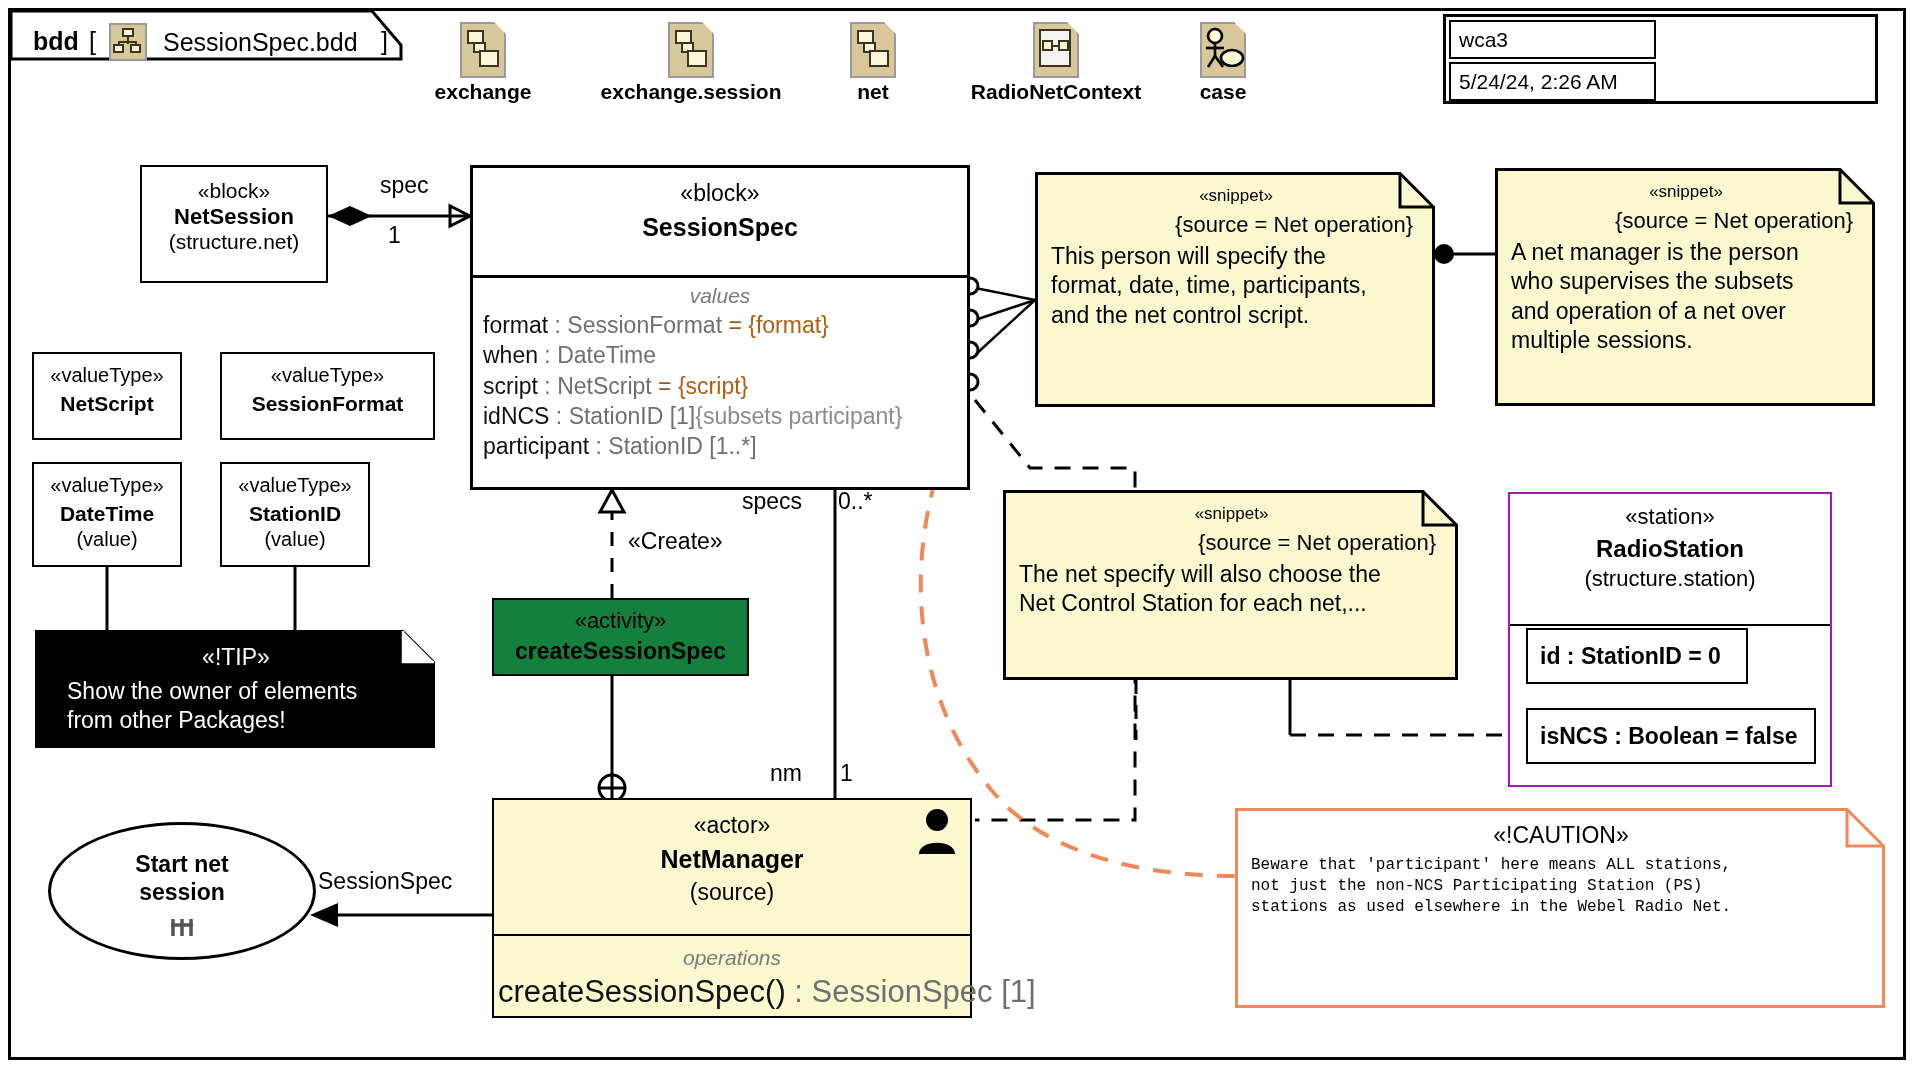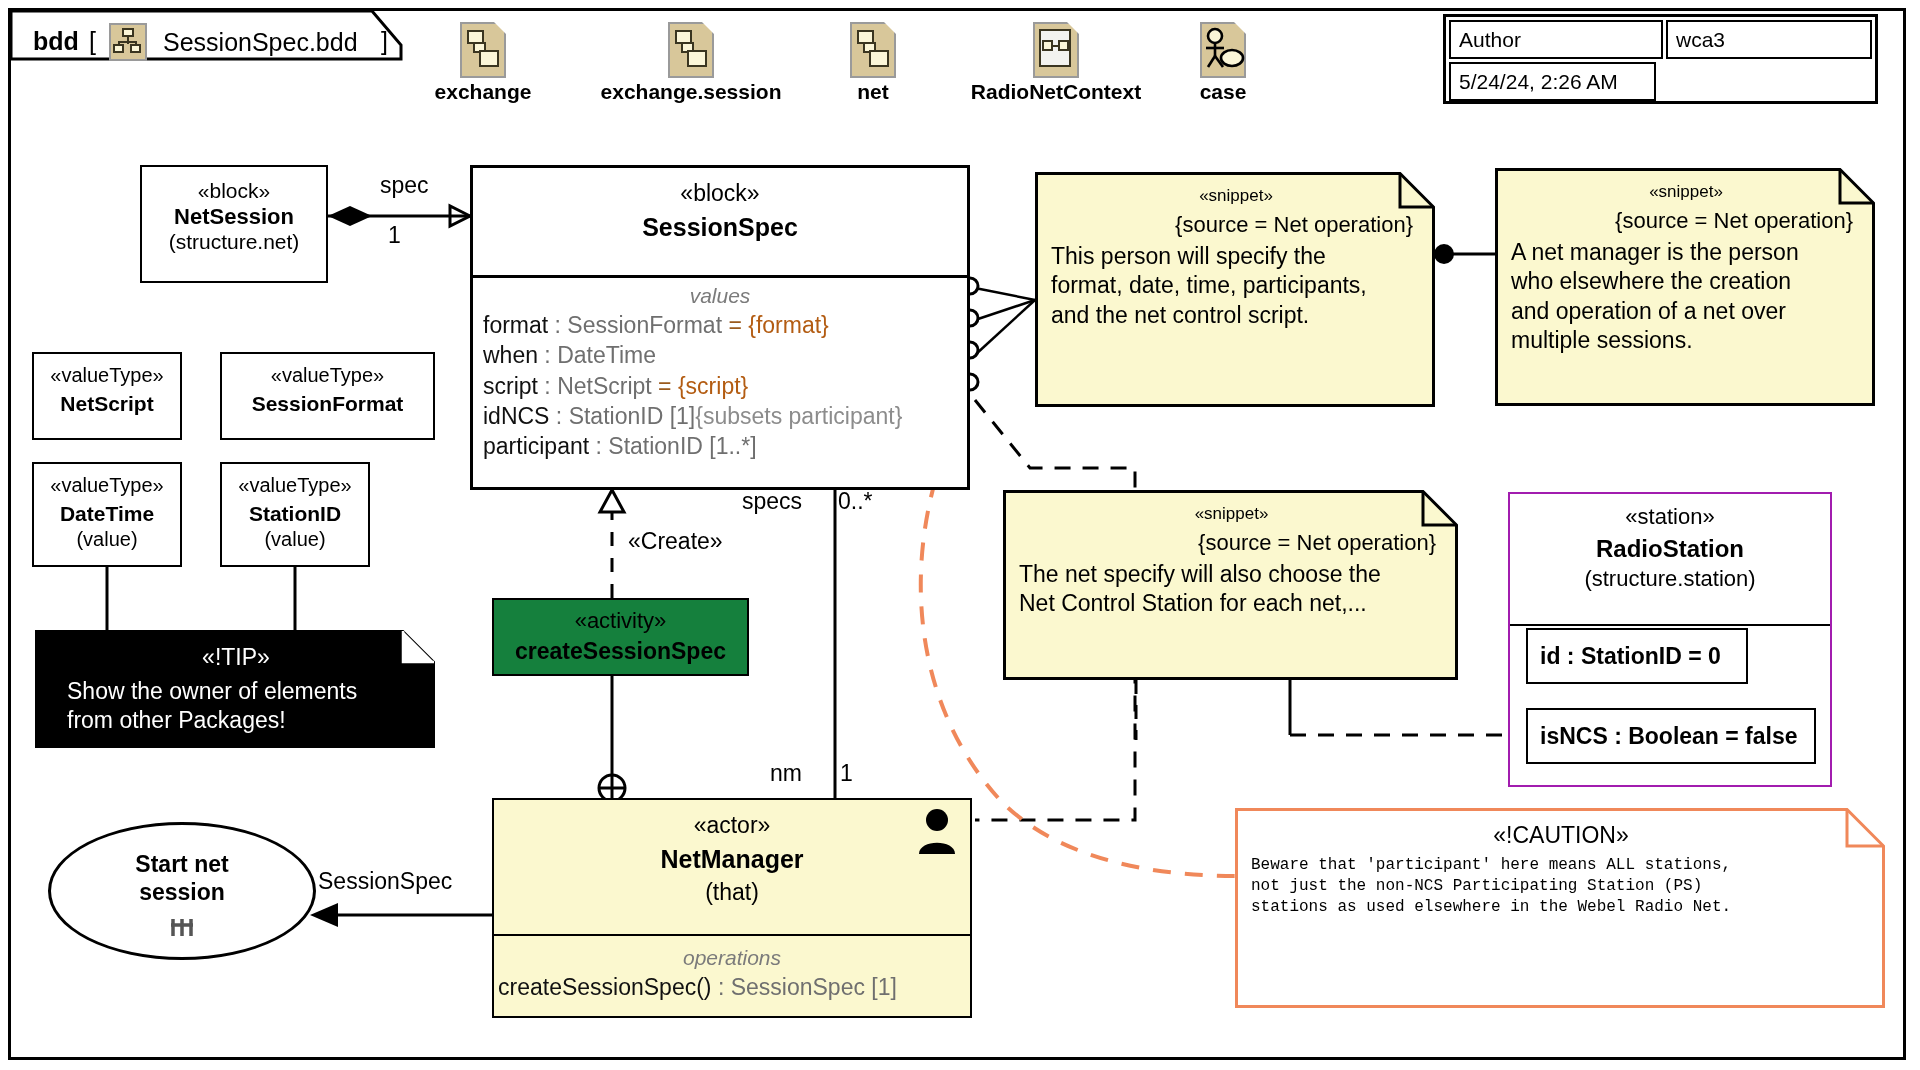--- a/index.html
+++ b/index.html
@@ -103,21 +103,21 @@
   #activity .nm{font-size:23px;margin-top:4px;}
 
   
   #netmanager{left:492px;top:798px;width:480px;height:220px;background:#fbf8cf;
               border:2px solid #000;}
   #netmanager .hd{height:122px;padding-top:12px;border-bottom:2px solid #000;}
   #netmanager .hd .stereo{font-size:23px;}
   #netmanager .hd .nm{font-size:25px;margin-top:6px;}
   #netmanager .hd .qual{font-size:23px;margin-top:4px;}
   #netmanager .ops{padding-top:4px;}
-  #netmanager .attr{font-size:23px;text-align:left;padding-left:4px;}
+  #netmanager .attr{font-size:31px;text-align:left;padding-left:4px;}
 
   
   #radiostation{left:1508px;top:492px;width:324px;height:295px;border:2px solid #a21caf;}
   #radiostation .hd{height:120px;padding-top:10px;border-bottom:2px solid #000;}
   #radiostation .hd .stereo{font-size:22px;}
   #radiostation .hd .nm{font-size:24px;margin-top:5px;}
   #radiostation .hd .qual{font-size:22px;margin-top:3px;}
   .prop-box{position:absolute;border:2px solid #000;background:#fff;
             display:flex;align-items:center;padding-left:12px;
             font-size:23px;font-weight:bold;box-sizing:border-box;}
@@ -271,21 +271,20 @@
         <line x1="15" y1="34" x2="8" y2="45" stroke="#000" stroke-width="2.6"></line>
         <line x1="15" y1="34" x2="23" y2="45" stroke="#000" stroke-width="2.6"></line>
         <ellipse cx="32" cy="36" rx="11" ry="8" fill="#fbf6d8" stroke="#000" stroke-width="2.6"></ellipse>
       </svg>
     </div>
     <div class="cap">case</div>
   </div>
 
   <div class="authtbl">
     <div class="authrow r1">
-      <div class="authcell k">Author</div>
       <div class="authcell v">wca3</div>
     </div>
     <div class="authrow">
       <div class="authcell v">5/24/24, 2:26 AM</div>
     </div>
   </div>
 
   <div class="box" id="netsession">
     <div class="stereo">«block»</div>
     <div class="nm">NetSession</div>
@@ -372,21 +371,21 @@
 
   <div class="note snip2">
     <svg class="body" viewBox="0 0 380 238" preserveAspectRatio="none">
       <path d="M1.5,1.5 L345,1.5 L378.5,35 L378.5,236.5 L1.5,236.5 Z" fill="#fbf8cf" stroke="#000" stroke-width="3"></path>
       <path d="M345,1.5 L345,35 L378.5,35" fill="none" stroke="#000" stroke-width="3"></path>
     </svg>
     <div class="txt">
       <div class="stereo">«snippet»</div>
       <div class="src">{source = Net operation}</div>
       <div class="line">A net manager is the person</div>
-      <div class="line">who elsewhere the creation</div>
+      <div class="line">who supervises the subsets</div>
       <div class="line">and operation of a net over</div>
       <div class="line">multiple sessions.</div>
     </div>
   </div>
 
   <div class="note snip3">
     <svg class="body" viewBox="0 0 455 190" preserveAspectRatio="none">
       <path d="M1.5,1.5 L420,1.5 L453.5,35 L453.5,188.5 L1.5,188.5 Z" fill="#fbf8cf" stroke="#000" stroke-width="3"></path>
       <path d="M420,1.5 L420,35 L453.5,35" fill="none" stroke="#000" stroke-width="3"></path>
     </svg>
@@ -413,21 +412,21 @@
 
   <div class="box" id="activity">
     <div class="stereo">«activity»</div>
     <div class="nm">createSessionSpec</div>
   </div>
 
   <div class="box" id="netmanager">
     <div class="hd">
       <div class="stereo">«actor»</div>
       <div class="nm">NetManager</div>
-      <div class="qual">(that)</div>
+      <div class="qual">(source)</div>
       <svg style="position:absolute;right:12px;top:8px;width:42px;height:46px;" viewBox="0 0 42 46">
         <circle cx="21" cy="12" r="11" fill="#000"></circle>
         <path d="M3,46 C3,31 39,31 39,46 Z" fill="#000"></path>
       </svg>
     </div>
     <div class="ops">
       <div class="cmpt-title">operations</div>
       <div class="attr">
         <span class="pn">createSessionSpec()</span><span class="ty"> : </span><span class="ty">SessionSpec</span><span class="mu"> [1]</span>
       </div>

